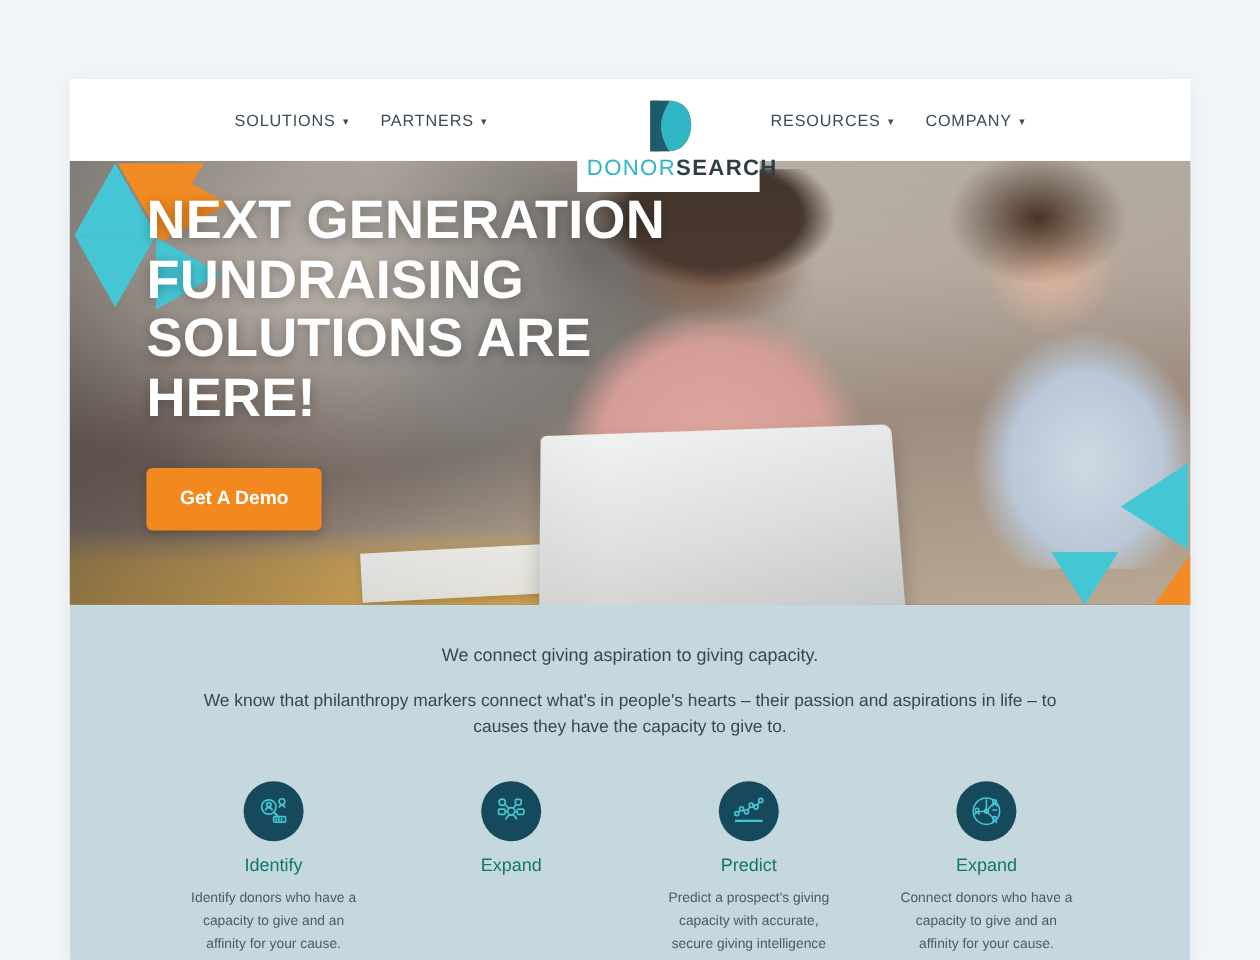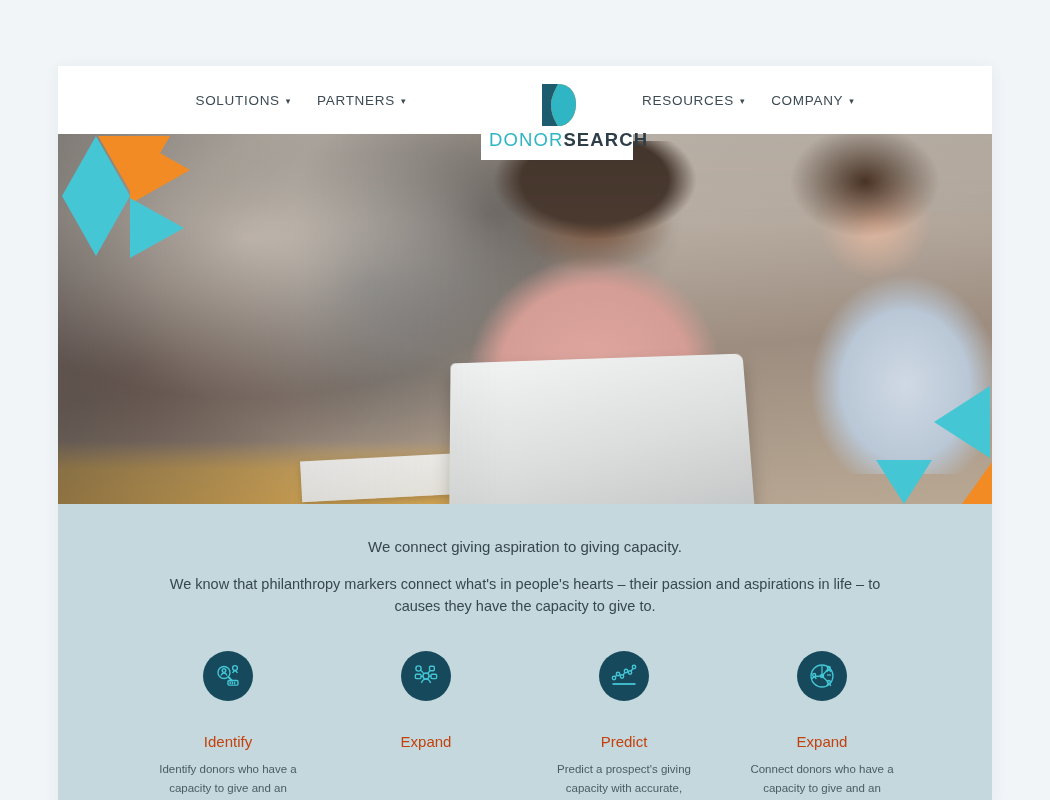--- a/index.html
+++ b/index.html
@@ -270,23 +270,23 @@
     width: 50px;
     height: 50px;
     border-radius: 50%;
     background: #16495c;
     margin: 0 auto;
     display: flex;
     align-items: center;
     justify-content: center;
   }
   .feature-title {
-    margin-top: 32px;
+    margin-top: 12px;
     font-size: 15px;
-    color: #c2410c;
+    color: #0f766e;
     font-weight: 400;
   }
   .feature-desc {
     margin-top: 10px;
     font-size: 11.5px;
     line-height: 1.62;
     color: #4a5c63;
   }
 </style>
 </head>
@@ -345,20 +345,24 @@
 
     <div class="tri tri-tl-teal-up"></div>
     <div class="tri tri-tl-teal-dn"></div>
     <div class="tri tri-tl-orange-dn"></div>
     <div class="tri tri-tl-orange-right"></div>
     <div class="tri tri-tl-teal-right"></div>
     <div class="tri tri-r-teal-left"></div>
     <div class="tri tri-br-teal"></div>
     <div class="tri tri-br-orange"></div>
 
+    <div class="hero-copy">
+      <h1 class="hero-title">NEXT GENERATION FUNDRAISING SOLUTIONS ARE HERE!</h1>
+      <button class="hero-cta">Get A Demo</button>
+    </div>
   </section>
 
   <section class="value-section">
 
     <p class="value-lead">We connect giving aspiration to giving capacity.</p>
     <p class="value-sub">We know that philanthropy markers connect what's in people's hearts – their passion and aspirations in life – to causes they have the capacity to give to.</p>
 
     <div class="features">
 
       <div class="feature">

